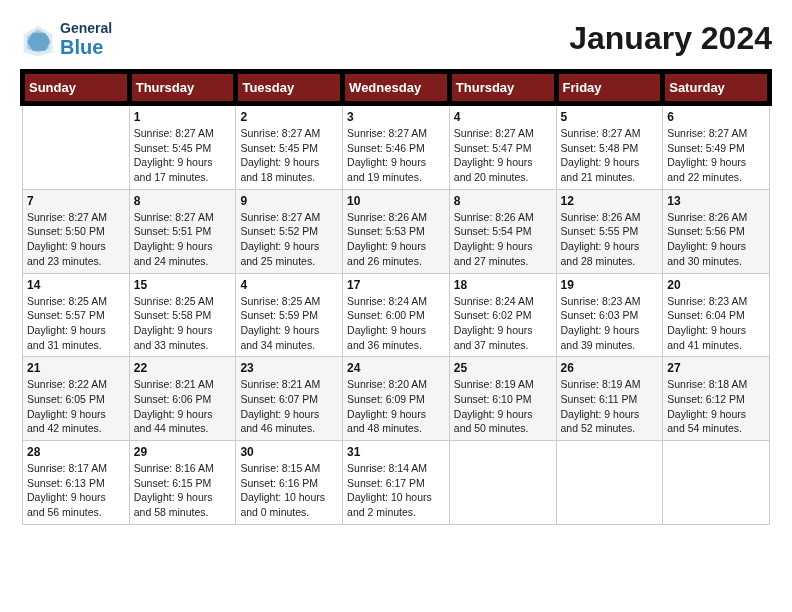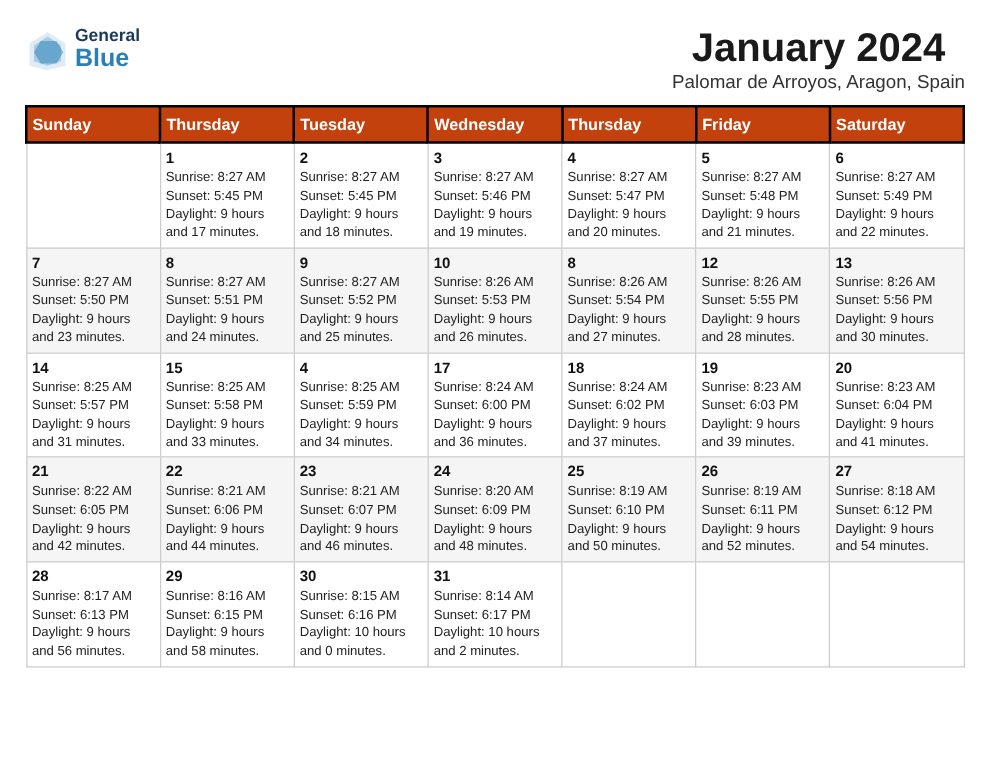--- a/index.html
+++ b/index.html
@@ -19,44 +19,44 @@
     .logo {
       display: flex;
       align-items: center;
       gap: 4px;
     }
     .logo-icon {
       width: 36px;
       height: 36px;
     }
     .title-block {
-      text-align: center;
+      text-align: right;
     }
     .month-title {
       font-size: 32px;
       font-weight: bold;
       color: #1a1a1a;
     }
     .location {
       font-size: 15px;
       color: #333;
     }
     table {
       width: 100%;
       border-collapse: collapse;
       font-size: 11px;
     }
     th {
-      background-color: #c2410c;
+      background-color: #7f1d1d;
       color: #fff;
       padding: 6px 4px;
       text-align: left;
       font-size: 13px;
       font-weight: bold;
-      border: 2px solid #000000;
+      border: 5px solid #000000;
     }
     td {
       border: 1px solid #ccc;
       vertical-align: top;
       padding: 4px 4px;
       height: 80px;
       width: calc(100% / 7);
     }
     td.empty {
       background: #f9f9f9;
@@ -92,21 +92,20 @@
       <polygon points="20,8 32,16 32,30 20,34 8,30 8,16" fill="#2980b9" opacity="0.3"></polygon>
       <polygon points="14,12 28,12 34,22 28,32 14,32 8,22" fill="#2980b9" opacity="0.5"></polygon>
     </svg>
     <div>
       <div style="font-size:14px;font-weight:bold;color:#1a3a5c;">General</div>
       <div style="font-size:20px;font-weight:bold;color:#2980b9;">Blue</div>
     </div>
   </div>
   <div class="title-block">
     <div class="month-title">January 2024</div>
-    <div class="location">Palomar de Arroyos, Aragon, Spain</div>
   </div>
 </div>
 
 <table>
   <thead>
     <tr>
     <th>Sunday</th>
         <th>Thursday</th>
         <th>Tuesday</th>
         <th>Wednesday</th>

